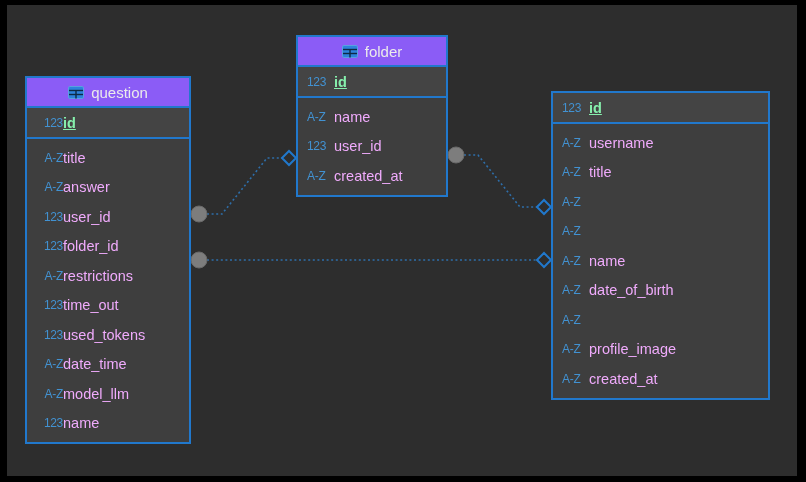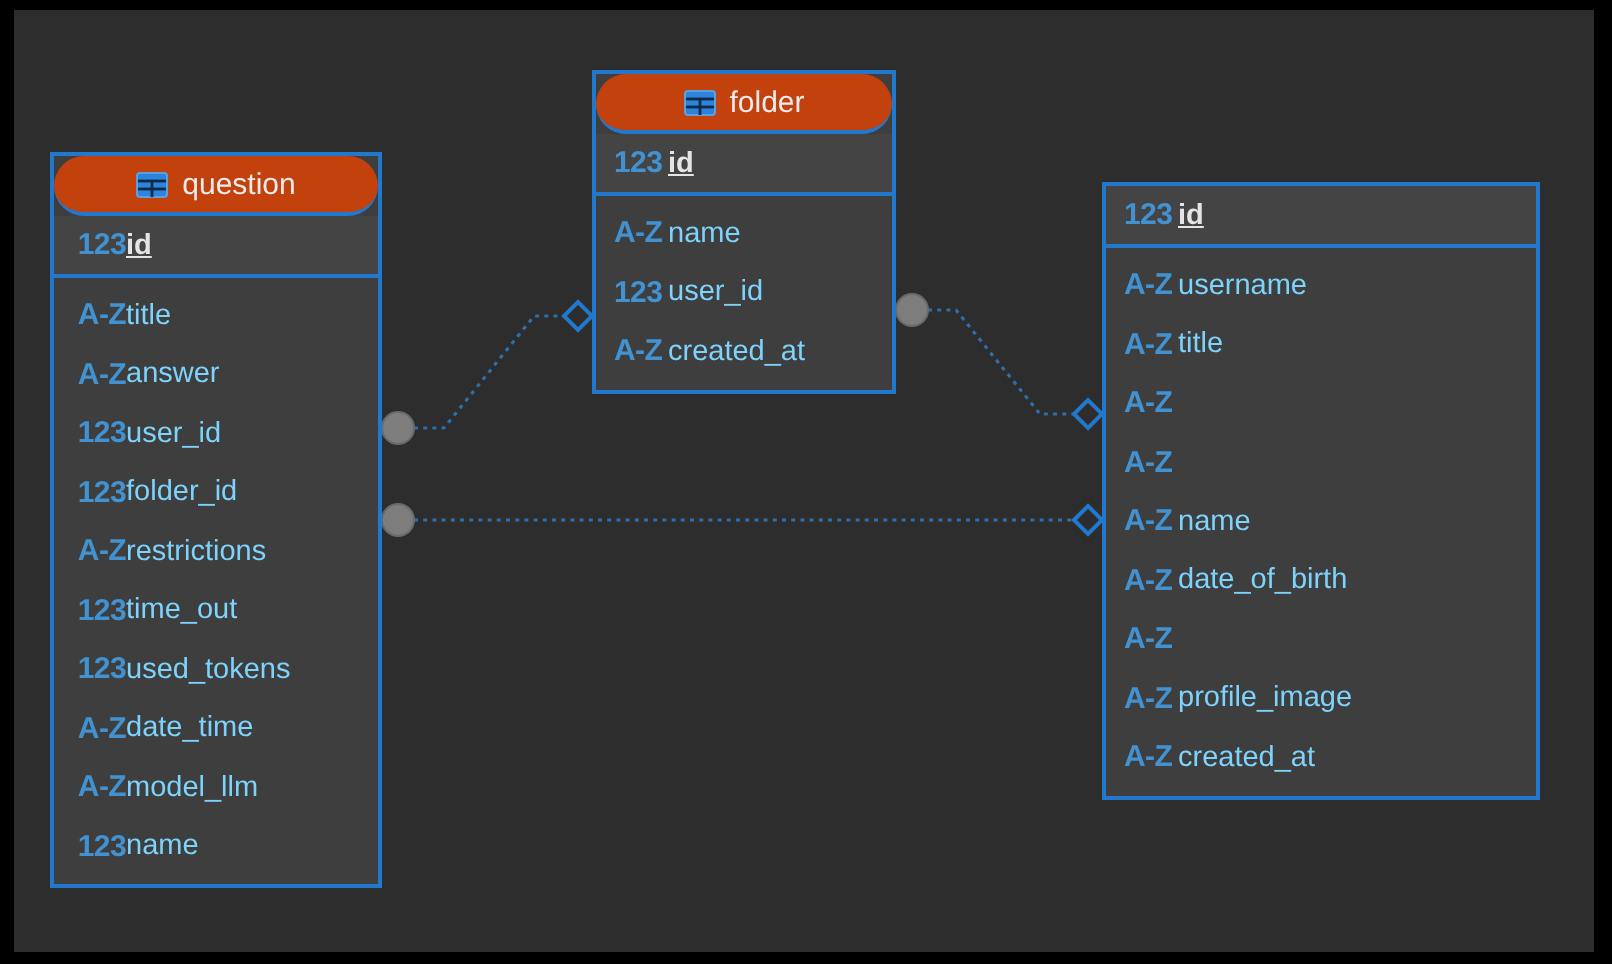--- a/index.html
+++ b/index.html
@@ -17,48 +17,48 @@
   #rel-layer { position:absolute; left:0; top:0; z-index:1; }
 
   .er-table {
     position:absolute; z-index:2;
     box-sizing:border-box;
     border:2px solid #2178cc;
     background:#3e3e3e;
   }
   .thead {
     height:28px;
-    background:#c2410c;
+    background:#8b5cf6;
     border-bottom:2px solid #2178cc;
     display:flex; align-items:center; justify-content:center;
     gap:7px;
-    color:#ebebeb; font-size:15px;border-radius:15px;
+    color:#ebebeb; font-size:15px;
   }
   .thead svg { display:block; }
   .pkrow {
     height:29px;
     background:#444444;
     border-bottom:2px solid #2178cc;
     display:flex; align-items:center;
     padding:0 9px;
   }
   .tbody { padding:4px 0; }
   .crow {
     height:29.5px;
     display:flex; align-items:center;
     padding:0 9px;
   }
   .dtype {
     color:#4292d2;
-    font-size:15px; font-weight:700;
+    font-size:12px; font-weight:400;
     letter-spacing:-0.3px;
     width:27px; flex-shrink:0;
   }
-  .cname { color:#7dd3fc; font-size:14.5px; white-space:nowrap; }
-  .cname.pk { color:#e5e5e5; font-weight:bold;text-decoration:underline; }
+  .cname { color:#f0abfc; font-size:14.5px; white-space:nowrap; }
+  .cname.pk { color:#86efac; font-weight:bold;text-decoration:underline; }
 
   .relline  { fill:none; stroke:#2e6ea9; stroke-width:1.6; stroke-dasharray:2 2.6; }
   .relcircle{ fill:#7d7d7d; stroke:#6a6a6a; stroke-width:1; }
   .reldiamond{ fill:#2d2d2d; stroke:#2178cc; stroke-width:2; }
 </style>
 </head>
 <body>
 
 <div id="canvas"></div>
 

